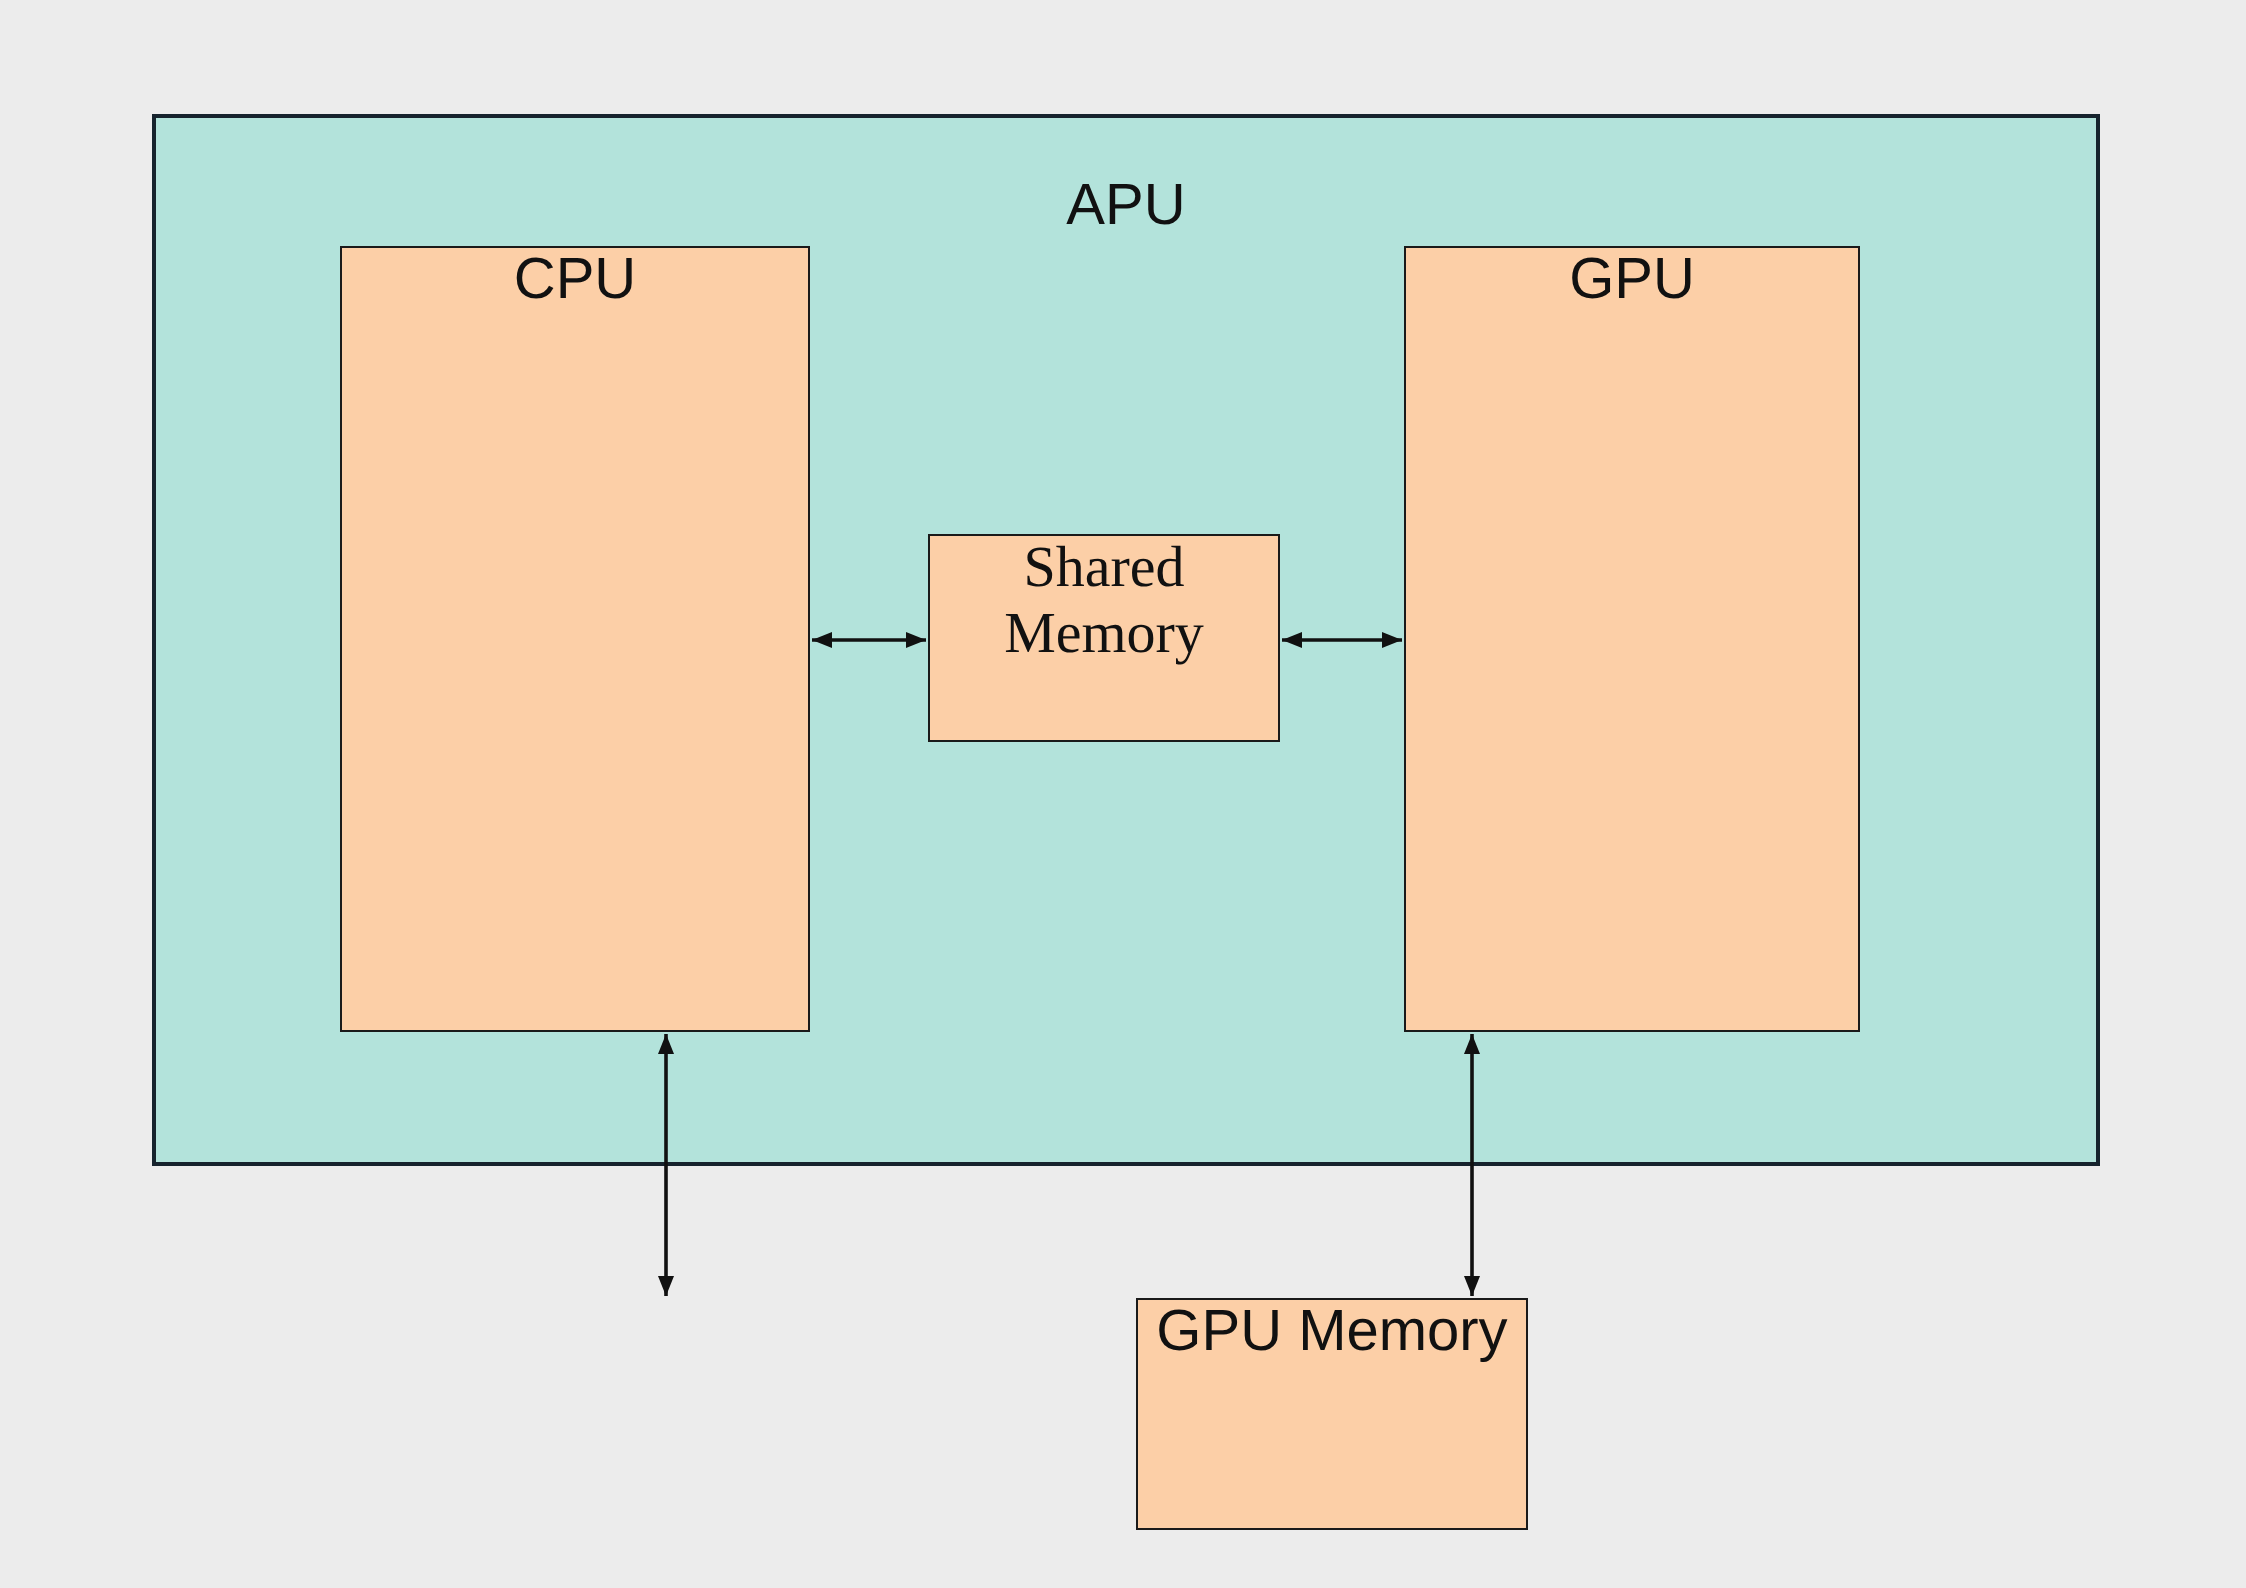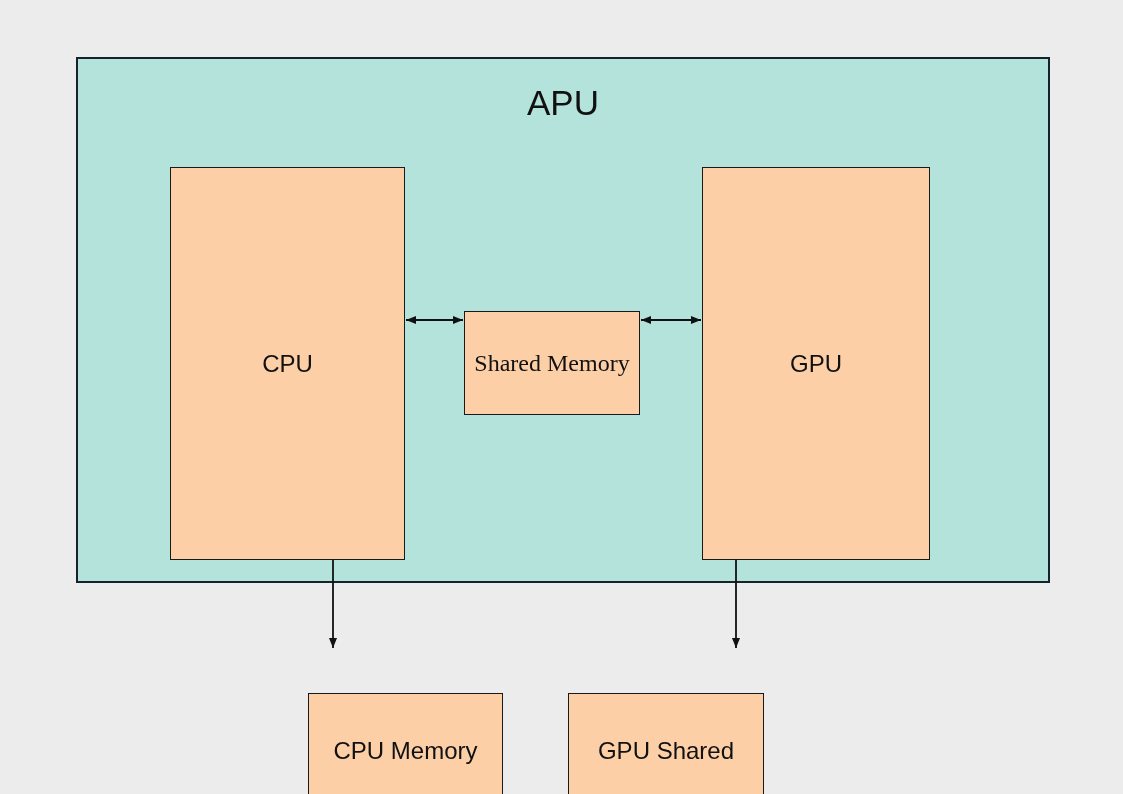--- a/index.html
+++ b/index.html
@@ -24,36 +24,34 @@
     background: var(--container-fill, #b3e3db);
     border: 2px solid var(--container-border, #16232d);
     box-sizing: border-box;
   }
   .apu-title {
     position: absolute;
     left: 0;
     right: 0;
     top: 27px;
     text-align: center;
-    font-size: 35px;
+    font-size: 29px;
     line-height: 34px;
     color: var(--text-color, #111111);
   }
   .node {
     position: absolute;
     background: var(--node-fill, #fccfa7);
     border: 1.5px solid var(--node-border, #1a1a1a);
     box-sizing: border-box;
     display: flex;
-    align-items: center;
     justify-content: center;
-    font-size: 24px;
+    font-size: 29px;
     color: var(--text-color, #111111);
     text-align: center;
-    margin-top: 44px;
   }
   .node-cpu        { left: 170px; top: 123px; width: 235px; height: 393px; }
   .node-shared-mem { left: 464px; top: 267px; width: 176px; height: 104px; font-family: Liberation Serif, serif; }
   .node-gpu        { left: 702px; top: 123px; width: 228px; height: 393px; }
   .node-cpu-mem    { left: 308px; top: 649px; width: 195px; height: 116px; }
   .node-gpu-mem    { left: 568px; top: 649px; width: 196px; height: 116px; }
   .edges-layer {
     position: absolute;
     left: 0;
     top: 0;
@@ -98,21 +96,18 @@
   </div>
 
   <div class="node node-shared-mem">
     <span>Shared Memory</span>
   </div>
 
   <div class="node node-gpu">
     <span>GPU</span>
   </div>
 
-  <div class="node node-cpu-mem">
-    <span>CPU Memory</span>
-  </div>
 
   <div class="node node-gpu-mem">
-    <span>GPU Shared</span>
+    <span>GPU Memory</span>
   </div>
 
 </div>
 
 </body></html>

